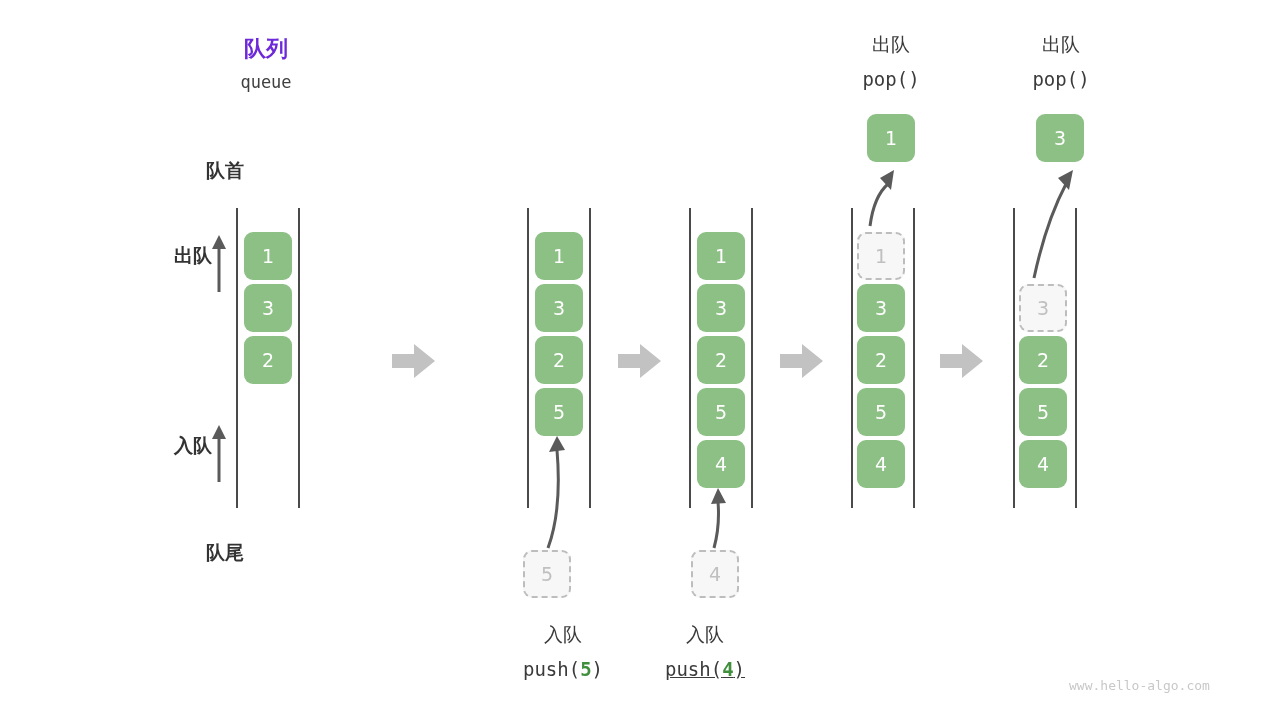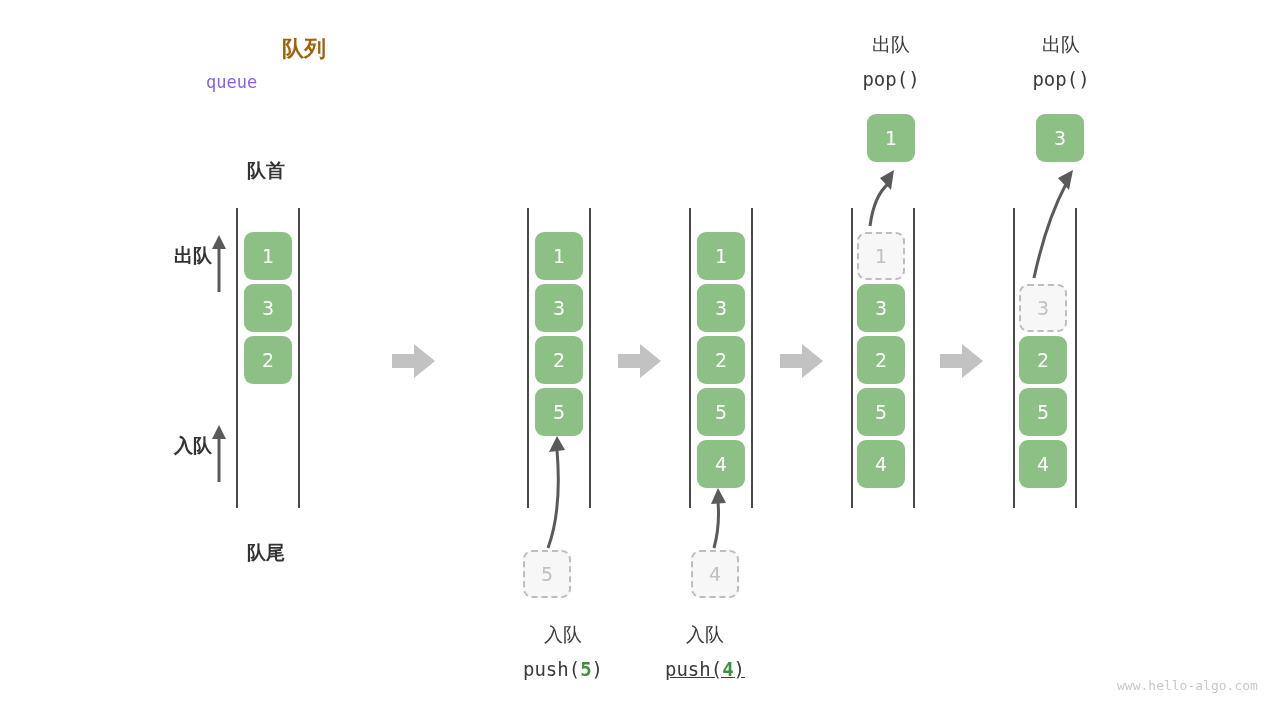--- a/index.html
+++ b/index.html
@@ -14,35 +14,36 @@
     background: #ffffff;
     font-family: "DejaVu Sans", "Liberation Sans", sans-serif;
     overflow: hidden;
   }
   .abs { position: absolute; }
 
   
   .title-cn {
     font-size: 22px;
     font-weight: bold;
-    color: #a16207;
-    text-align: right;
+    color: #6d28d9;
+    text-align: center;
     white-space: nowrap;
   }
   .title-en {
     font-family: "DejaVu Sans Mono", "Liberation Mono", monospace;
     font-size: 17px;
-    color: #8b5cf6;
+    color: #404040;
+    text-align: center;
     white-space: nowrap;
   }
   .label-cn {
     font-size: 19px;
     font-weight: bold;
     color: #333333;
-    text-align: center;
+    text-align: left;
     white-space: nowrap;
   }
   .op-cn {
     font-size: 19px;
     color: #3b3b3b;
     text-align: center;
     white-space: nowrap;
   }
   .op-code {
     font-family: "DejaVu Sans Mono", "Liberation Mono", monospace;
@@ -51,21 +52,20 @@
     text-align: center;
     white-space: nowrap;
   }
   .op-code .hl { color: #3f8f3d; font-weight: bold; }
 
   .watermark {
     font-family: "DejaVu Sans Mono", "Liberation Mono", monospace;
     font-size: 13px;
     color: #c8c8c8;
     white-space: nowrap;
-    margin-left: 48px;
   }
 
   
   .cell {
     width: 48px;
     height: 48px;
     border-radius: 9px;
     box-sizing: border-box;
     display: flex;
     align-items: center;

